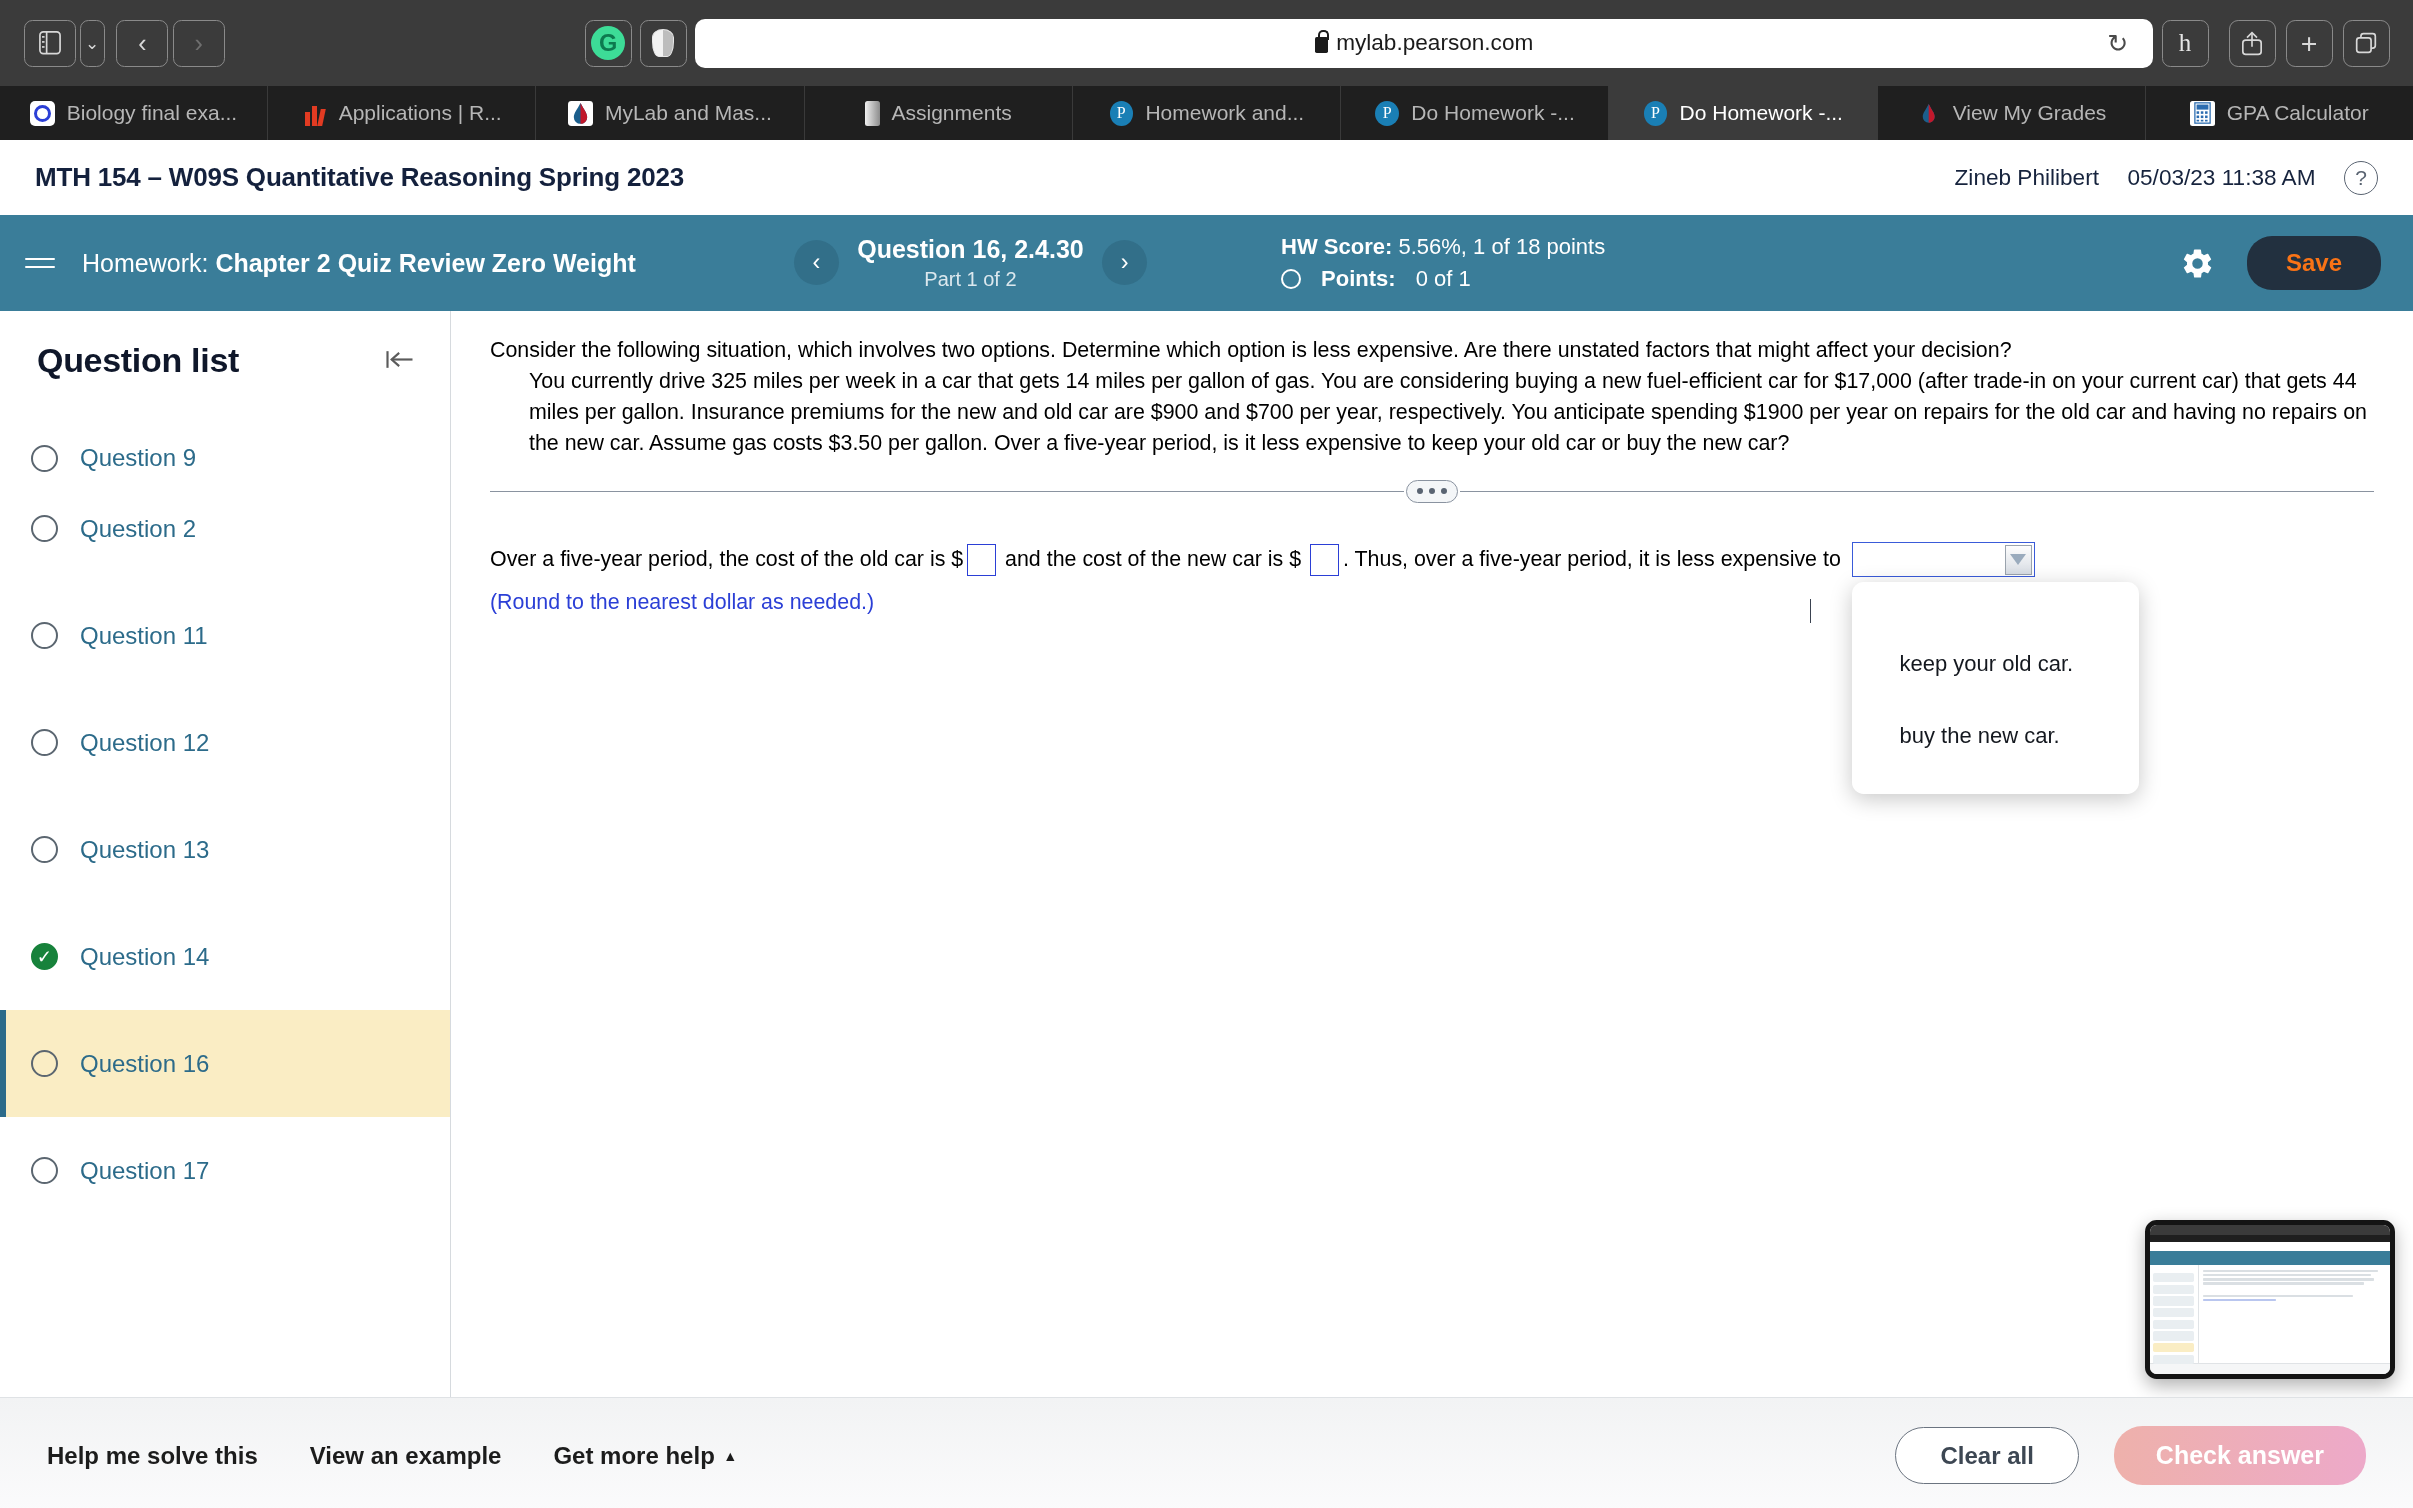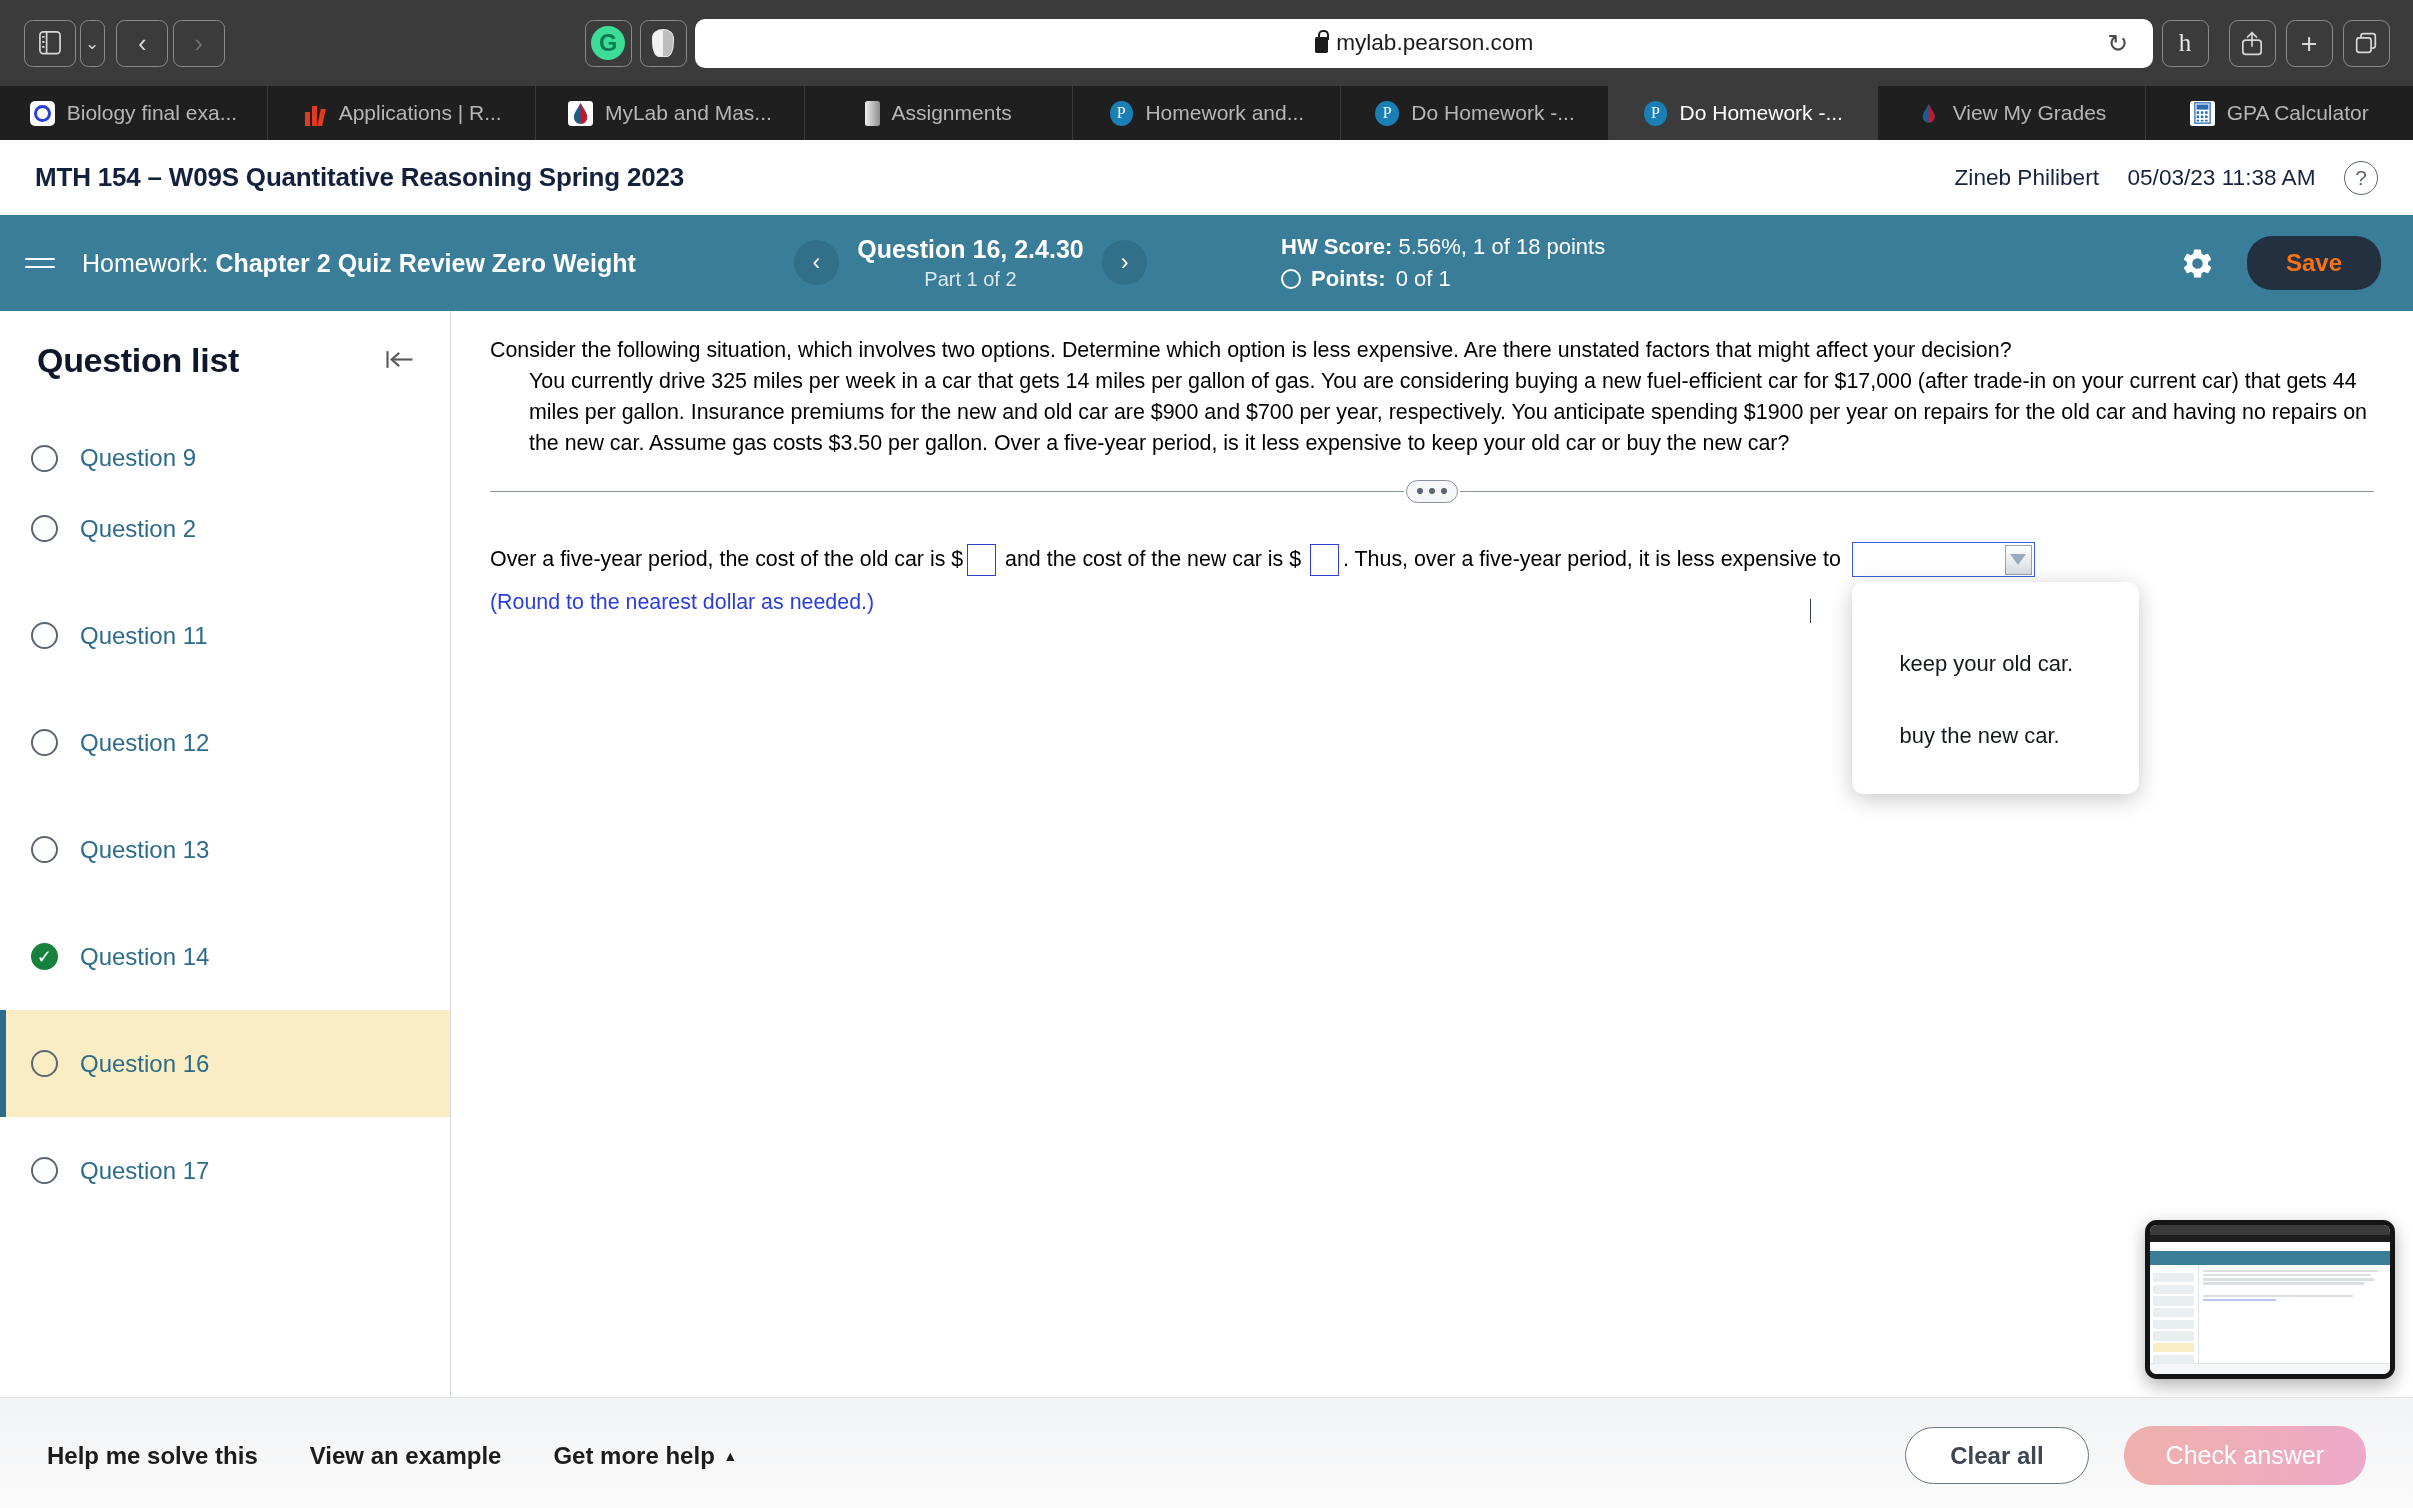--- a/index.html
+++ b/index.html
@@ -164,21 +164,21 @@
     background: #326f89; color:#fff;
     display:flex;align-items:center;justify-content:center;
     font-size: 23.5px;
   }
   .q-label { text-align: center; }
   .q-label .big { font-size: 25px; font-weight: bold; display:block; }
   .q-label .small { font-size: 20px; color:#dce8ee; display:block; margin-top:3.4px; }
 
   .score-box { margin-left: 134px; font-size: 22px; line-height: 1.45; }
   .score-box .b { font-weight: bold; }
-  .pts-row { display:flex; align-items:center; gap: 10px; }
+  .pts-row { display:flex; align-items:center; gap: 20px; }
   .pts-circle { width:20px;height:20px;border-radius:50%;border:2.1px solid #fff; }
 
   .gear {
     margin-left: auto; width: 39px; height:39px;
     display:flex;align-items:center;justify-content:center;
     color:#fff; font-size: 34px;
   }
   .save-btn {
     margin-left: 30px;
     background:#22303f; color:#f97316;
@@ -334,21 +334,21 @@
   .clear-btn {
     border: 1.7px solid #6b7480; background:#fff;
     color:#3d4753; border-radius: 28.5px;
     padding: 13.4px 44px; font-size: 24px; font-weight:bold;
     font-family: "Liberation Sans", sans-serif;
   }
   .check-btn {
     border: none; border-radius: 28.5px;
     background: linear-gradient(90deg,#eeb1ab,#eda9c9);
     color:#fff; padding: 15px 42px;
-    font-size: 25px; font-weight:normal;
+    font-size: 25px; font-weight:bold;
     font-family: "Liberation Sans", sans-serif;
   }
 </style>
 </head>
 <body>
 
 <div class="browser-chrome">
   <div class="chrome-grp">
     <div class="chrome-btn cb-sidebar">
       <svg width="22" height="23.5" viewBox="0 0 26 28">

